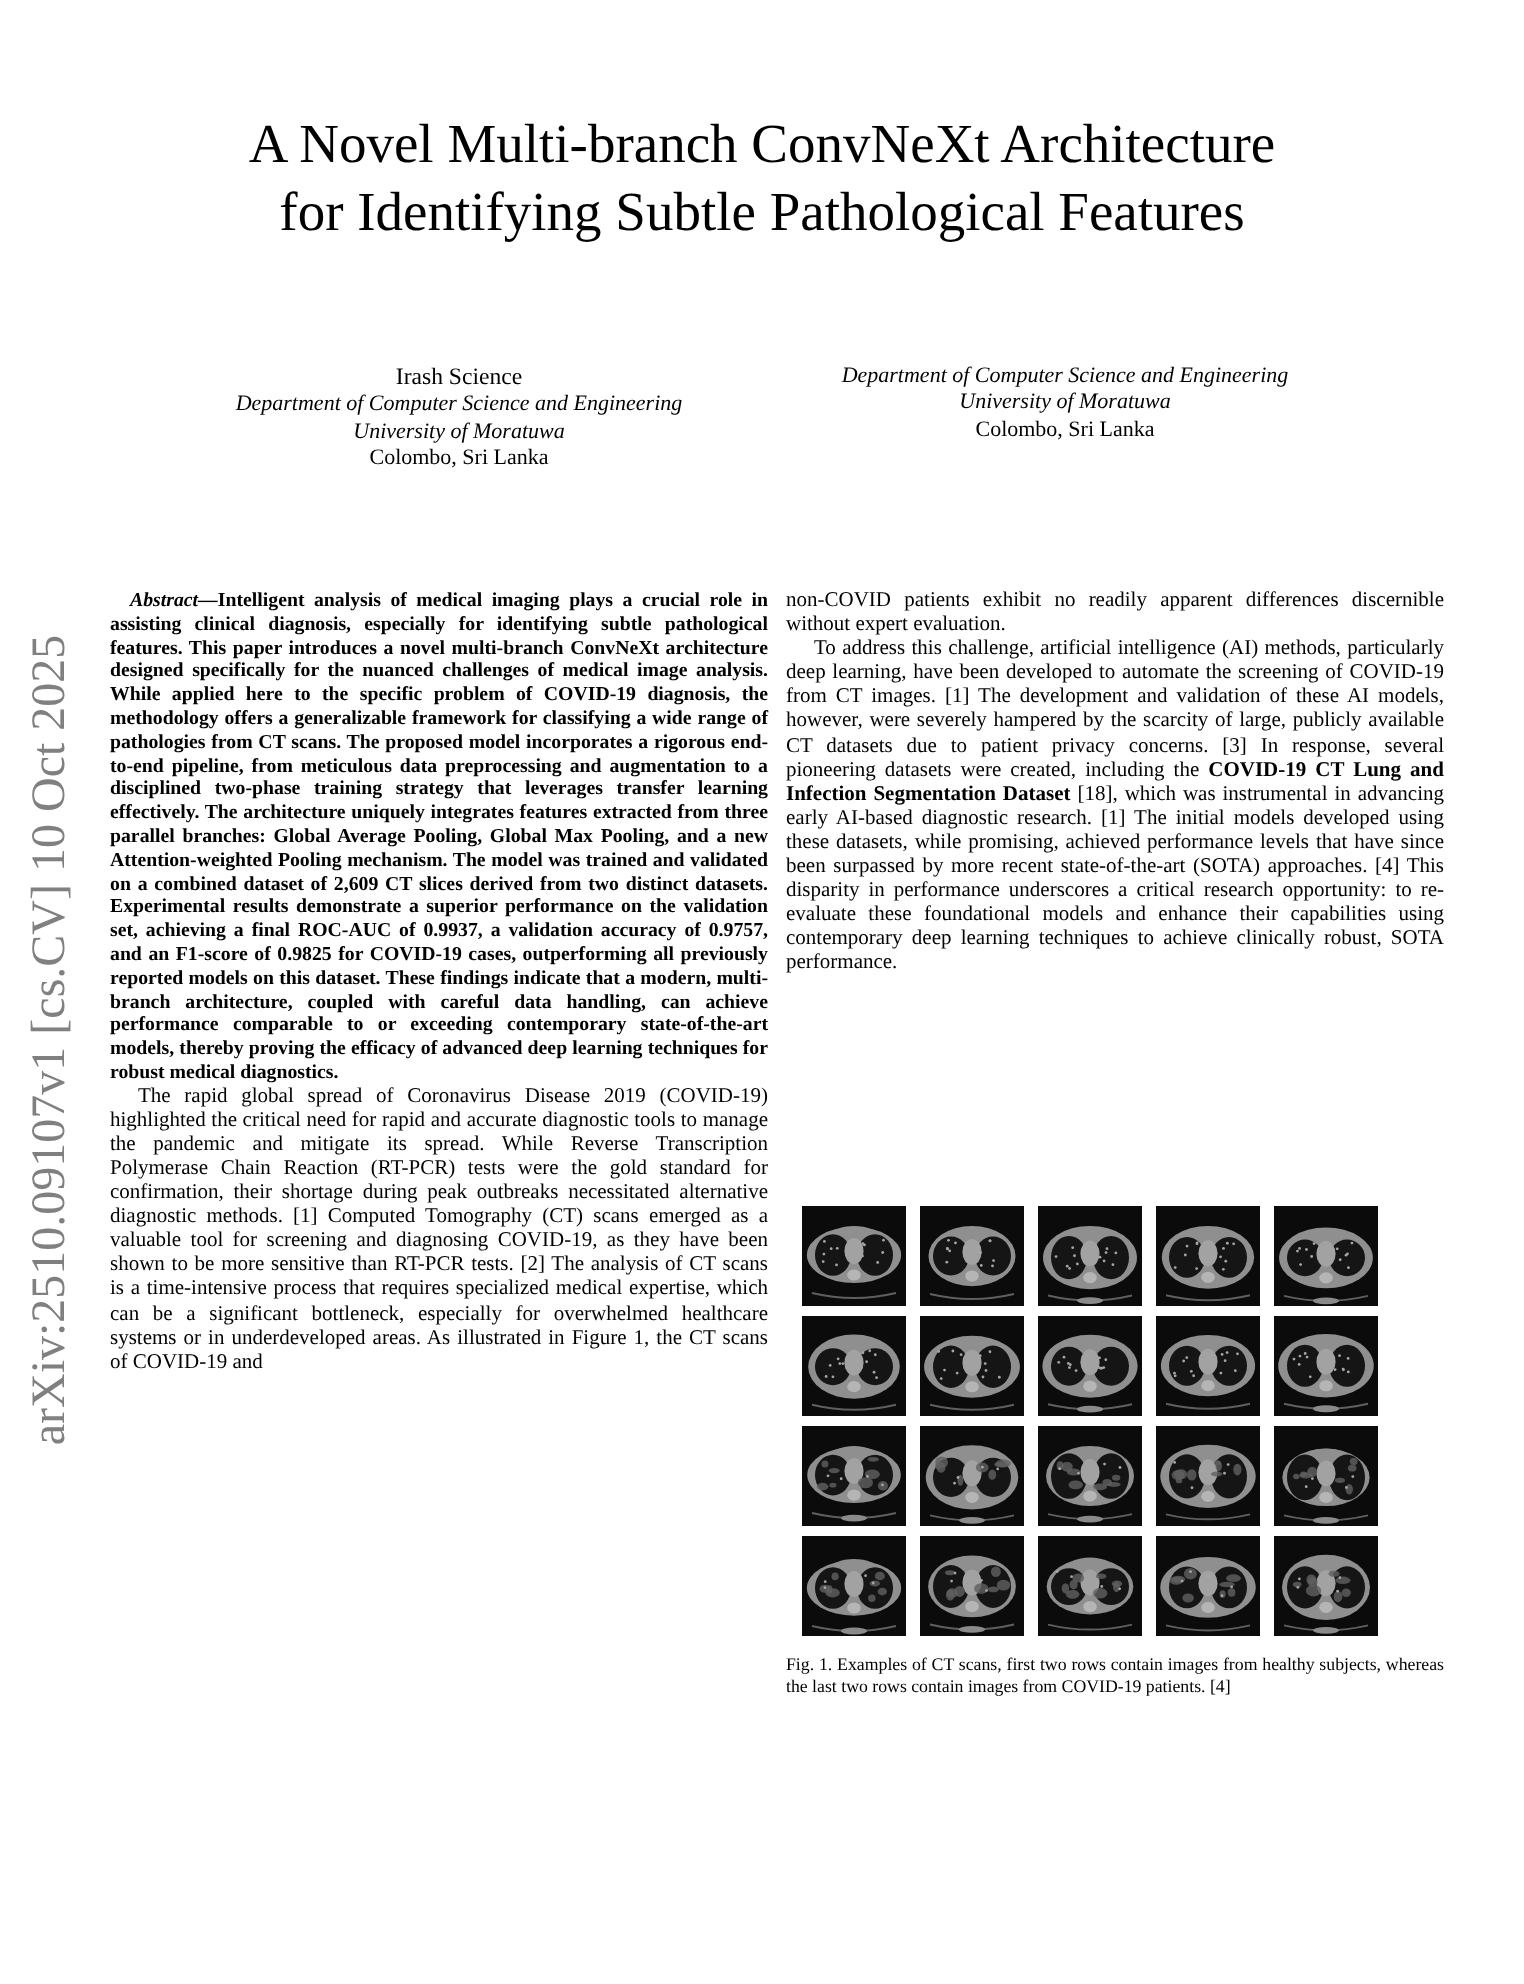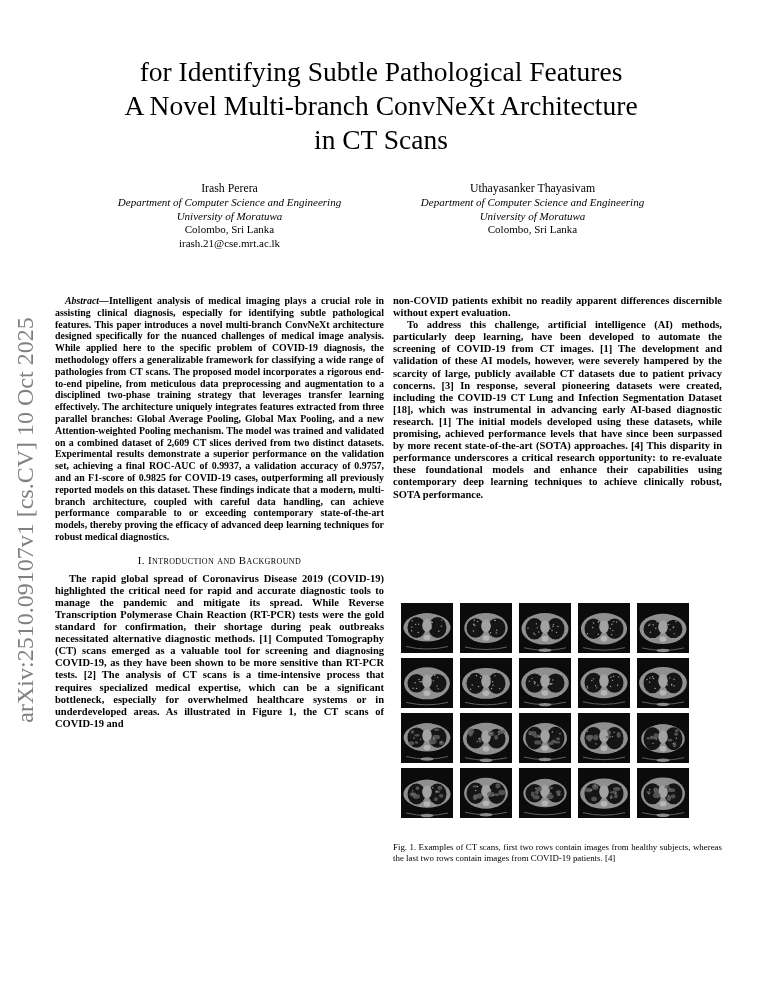--- a/index.html
+++ b/index.html
@@ -34,21 +34,21 @@
     position:absolute;top:182px;left:78px;width:606px;
     display:flex;
   }
   .author{flex:1;text-align:center;font-size:11px;line-height:13.4px;}
   .author-name{font-size:11.8px;margin-bottom:1px;}
   .author-affil{font-style:italic;font-family:Liberation Serif, serif;}
   
   .col{position:absolute;top:295px;width:329px;}
   .col-left{left:55px;}
   .col-right{left:393px;height:660px;}
-  p{margin:0;font-weight:bold;}
+  p{margin:0;}
   .abstract,.index-terms{
     font-weight:bold;
     font-size:9.9px;line-height:11.8px;
     text-align:justify;
     text-indent:10px;
   }
   .index-terms{margin-top:3px;}
   .lead{font-style:italic;}
   .section-heading{
     margin:11px 0 7px 0;
@@ -68,57 +68,53 @@
   .ct-grid{
     display:grid;
     grid-template-columns:repeat(5,52px);
     grid-auto-rows:50px;
     gap:5px 7px;
     margin-left:8px;
   }
   .ct-tile{width:52px;height:50px;background:#0b0b0b;overflow:hidden;}
   .ct-tile svg{display:block;width:100%;height:100%;}
   .fig-caption{
-    margin-top:24px;
+    margin-top:9px;
     font-size:8.9px;line-height:10.7px;
     text-align:justify;
   }
 </style>
 </head>
 <body>
 
 <div class="page">
 
   <div class="watermark">arXiv:2510.09107v1 [cs.CV] 10 Oct 2025</div>
 
   <header class="title-block">
+    <div>A Novel Multi-branch ConvNeXt Architecture</div>
     <div>for Identifying Subtle Pathological Features</div>
-    <div>A Novel Multi-branch ConvNeXt Architecture</div>
-    <div>in CT Scans</div>
   </header>
 
   <div class="authors">
     <div class="author">
-      <div class="author-name">Irash Perera</div>
+      <div class="author-name">Irash Science</div>
       <div class="author-affil">Department of Computer Science and Engineering</div>
       <div class="author-affil">University of Moratuwa</div>
       <div class="author-loc">Colombo, Sri Lanka</div>
-      <div class="author-email">irash.21@cse.mrt.ac.lk</div>
     </div>
     <div class="author">
-      <div class="author-name">Uthayasanker Thayasivam</div>
       <div class="author-affil">Department of Computer Science and Engineering</div>
       <div class="author-affil">University of Moratuwa</div>
       <div class="author-loc">Colombo, Sri Lanka</div>
     </div>
   </div>
 
   <div class="col col-left">
     <p class="abstract"><span class="lead">Abstract—</span><span>Intelligent analysis of medical imaging plays a crucial role in assisting clinical diagnosis, especially for identifying subtle pathological features. This paper introduces a novel multi-branch ConvNeXt architecture designed specifically for the nuanced challenges of medical image analysis. While applied here to the specific problem of COVID-19 diagnosis, the methodology offers a generalizable framework for classifying a wide range of pathologies from CT scans. The proposed model incorporates a rigorous end-to-end pipeline, from meticulous data preprocessing and augmentation to a disciplined two-phase training strategy that leverages transfer learning effectively. The architecture uniquely integrates features extracted from three parallel branches: Global Average Pooling, Global Max Pooling, and a new Attention-weighted Pooling mechanism. The model was trained and validated on a combined dataset of 2,609 CT slices derived from two distinct datasets. Experimental results demonstrate a superior performance on the validation set, achieving a final ROC-AUC of 0.9937, a validation accuracy of 0.9757, and an F1-score of 0.9825 for COVID-19 cases, outperforming all previously reported models on this dataset. These findings indicate that a modern, multi-branch architecture, coupled with careful data handling, can achieve performance comparable to or exceeding contemporary state-of-the-art models, thereby proving the efficacy of advanced deep learning techniques for robust medical diagnostics.</span></p>
-    <h2 class="section-heading">I. Introduction and Background</h2>
     <p class="body-para indent">The rapid global spread of Coronavirus Disease 2019 (COVID-19) highlighted the critical need for rapid and accurate diagnostic tools to manage the pandemic and mitigate its spread. While Reverse Transcription Polymerase Chain Reaction (RT-PCR) tests were the gold standard for confirmation, their shortage during peak outbreaks necessitated alternative diagnostic methods. [1] Computed Tomography (CT) scans emerged as a valuable tool for screening and diagnosing COVID-19, as they have been shown to be more sensitive than RT-PCR tests. [2] The analysis of CT scans is a time-intensive process that requires specialized medical expertise, which can be a significant bottleneck, especially for overwhelmed healthcare systems or in underdeveloped areas. As illustrated in Figure 1, the CT scans of COVID-19 and</p>
   </div>
 
   <div class="col col-right">
     <p class="body-para">non-COVID patients exhibit no readily apparent differences discernible without expert evaluation.</p>
     <p class="body-para indent"><span>To address this challenge, artificial intelligence (AI) methods, particularly deep learning, have been developed to automate the screening of COVID-19 from CT images. [1] The development and validation of these AI models, however, were severely hampered by the scarcity of large, publicly available CT datasets due to patient privacy concerns. [3] In response, several pioneering datasets were created, including the </span><b>COVID-19 CT Lung and Infection Segmentation Dataset</b><span> [18], which was instrumental in advancing early AI-based diagnostic research. [1] The initial models developed using these datasets, while promising, achieved performance levels that have since been surpassed by more recent state-of-the-art (SOTA) approaches. [4] This disparity in performance underscores a critical research opportunity: to re-evaluate these foundational models and enhance their capabilities using contemporary deep learning techniques to achieve clinically robust, SOTA performance.</span></p>
 
     <figure class="figure">
       <div class="ct-grid">
           <div class="ct-tile">

